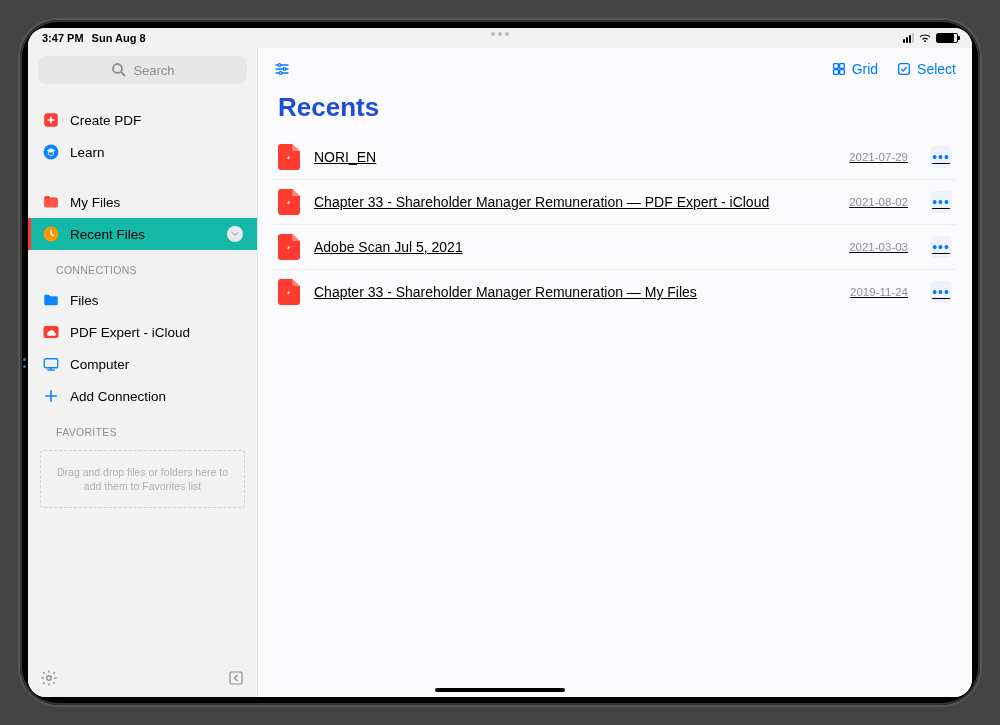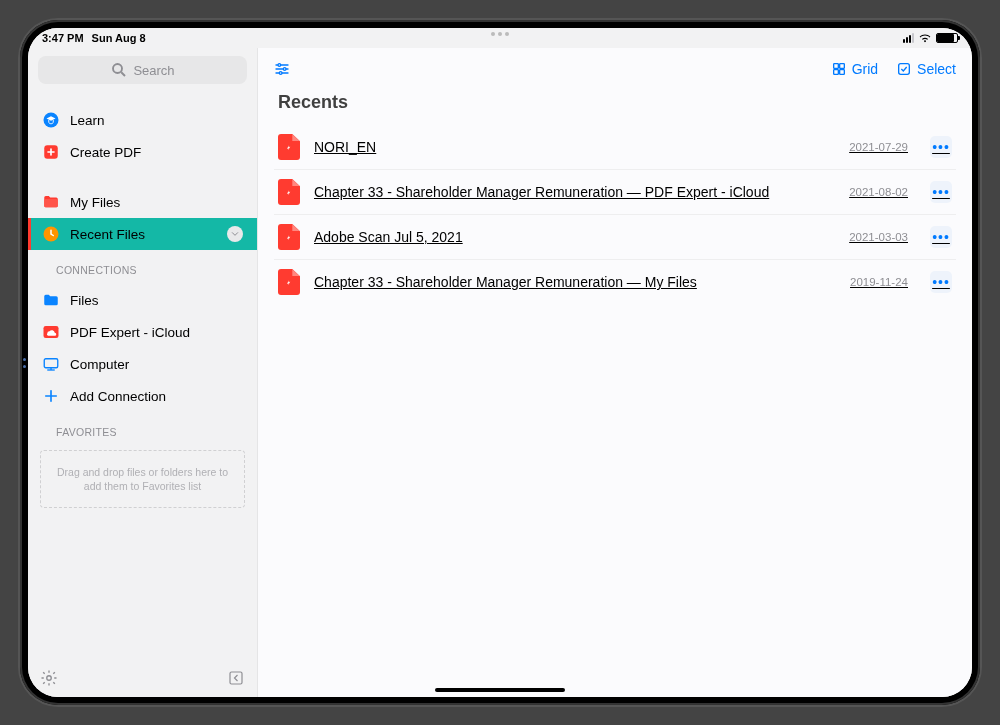--- a/index.html
+++ b/index.html
@@ -2,21 +2,21 @@
 <html><head>
 <meta charset="utf-8">
 <style>
   * { box-sizing: border-box; margin: 0; padding: 0; font-family: -apple-system, BlinkMacSystemFont, "Segoe UI", Helvetica, Arial, sans-serif; }
   body { background: #444; display: flex; align-items: center; justify-content: center; height: 725px; width: 1000px; }
   .ipad {
     width: 960px; height: 685px; background: #000; border-radius: 38px; padding: 8px;
     box-shadow: 0 0 0 2px #555, inset 0 0 0 2px #333; position: relative;
   }
   .screen {
-    width: 100%; height: 100%; background: #fff; border-radius: 30px; overflow: hidden; position: relative; display: flex; flex-direction: column;
+    width: 100%; height: 100%; background: #fff; border-radius: 18px; overflow: hidden; position: relative; display: flex; flex-direction: column;
   }
   .statusbar {
     height: 20px; display: flex; align-items: center; justify-content: space-between; padding: 0 14px; font-size: 11px; font-weight: 600; color: #000; background: #f2f2f3;
   }
   .statusbar .left { display: flex; gap: 8px; }
   .statusbar .center {
     position:absolute; left:50%; transform:translateX(-50%); top:4px;
     display:flex; gap:3px;
   }
   .statusbar .center .dot{
@@ -63,21 +63,21 @@
     color:#8e8e93;
   }
   .sidebar-footer .icon{width:18px;height:18px;color:#8e8e93;}
   .main { flex:1; background:#fbfbfd; display:flex; flex-direction:column; min-width:0;}
   .toolbar {
     height:38px; display:flex; align-items:center; padding: 4px 16px 0; gap:18px;
   }
   .toolbar .spacer{flex:1;}
   .tb-btn { display:flex; align-items:center; gap:5px; color:#007aff; font-size:14px; cursor:pointer;}
   .tb-btn .icon{color:#007aff;width:16px;height:16px;}
-  .page-title { font-size:18px; font-weight:700; padding: 6px 20px 12px; color:#404040;}
+  .page-title { font-size:26px; font-weight:700; padding: 6px 20px 12px; color:#1d4ed8;}
   .filelist { padding: 0 16px; }
   .row {
     display:flex; align-items:center; gap:14px; padding:9px 4px; border-bottom:1px solid #eeeeef; cursor:pointer;text-decoration:underline;
   }
   .row:last-child{border-bottom:none;}
   .file-icon { width:22px;height:26px; position:relative; flex-shrink:0;}
   .file-shape{
     width:100%;height:100%; background:#ff3b30; border-radius:3px; position:relative;
     clip-path: polygon(0 0, 65% 0, 100% 28%, 100% 100%, 0 100%);
     display:flex;align-items:center;justify-content:center;
@@ -147,35 +147,35 @@
                 <line x1="15" y1="15" x2="20" y2="20"></line>
               </svg>
           </span>
           <span>Search</span>
         </div>
 
         <div class="sidebar-group" style="padding-top:12px;">
           <div class="sidebar-item">
             <span class="icon">
               <svg viewBox="0 0 24 24">
+                  <rect x="3" y="3" width="18" height="18" rx="4" fill="#ff3b30"></rect>
+                  <path d="M12 8v8M8 12h8" stroke="#fff" stroke-width="2.2" stroke-linecap="round"></path>
+                </svg>
+            </span>
+            <span>Create PDF</span>
+          </div>
+          <div class="sidebar-item">
+            <span class="icon">
+              <svg viewBox="0 0 24 24">
                   <circle cx="12" cy="12" r="10" fill="#0a84ff"></circle>
                   <path d="M6 10l6-3 6 3-6 3-6-3z" fill="#fff"></path>
                   <path d="M9 12v3c0 1 1.5 2 3 2s3-1 3-2v-3" stroke="#fff" stroke-width="1.2" fill="none"></path>
                 </svg>
             </span>
             <span>Learn</span>
-          </div>
-          <div class="sidebar-item">
-            <span class="icon">
-              <svg viewBox="0 0 24 24">
-                  <rect x="3" y="3" width="18" height="18" rx="4" fill="#ff3b30"></rect>
-                  <path d="M12 8v8M8 12h8" stroke="#fff" stroke-width="2.2" stroke-linecap="round"></path>
-                </svg>
-            </span>
-            <span>Create PDF</span>
           </div>
         </div>
 
         <div class="sidebar-group" style="padding-top:14px;">
           <div class="sidebar-item">
             <span class="icon">
               <svg viewBox="0 0 24 24">
                   <path d="M3 6a2 2 0 012-2h4l2 2h8a2 2 0 012 2v9a2 2 0 01-2 2H5a2 2 0 01-2-2V6z" fill="#ff3b30"></path>
                   <rect x="3" y="8" width="18" height="11" rx="2" fill="#ff5449"></rect>
                 </svg>

